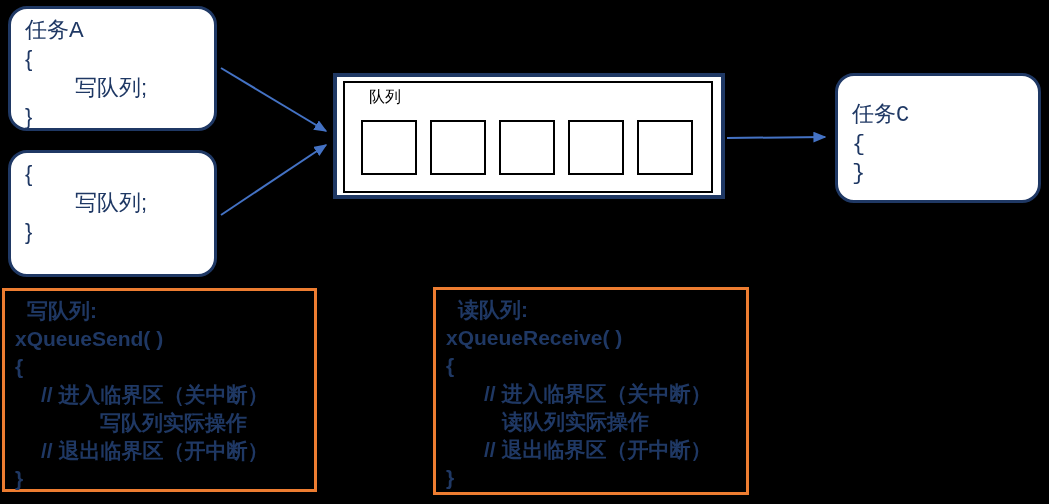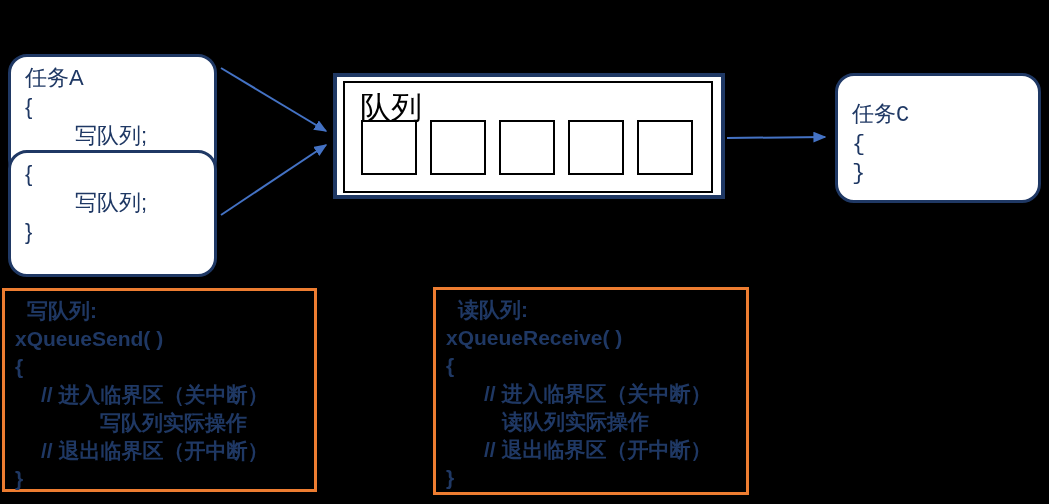--- a/index.html
+++ b/index.html
@@ -40,24 +40,24 @@
     left:333px;top:73px;width:392px;height:126px;
     background:var(--paper);
     border:4px solid var(--navy);
   }
   .queue-inner{
     position:absolute;
     left:6px;top:4px;right:8px;bottom:2px;
     border:2px solid var(--ink);
   }
   .queue-label{
-    position:absolute;left:15px;top:4px;
+    position:absolute;left:24px;top:4px;
     color:var(--ink);
     font-family:"DejaVu Serif",serif;
-    font-size:31px;
+    font-size:16px;
   }
   .queue-slots{
     position:absolute;left:16px;bottom:16px;
     display:flex;gap:13px;
   }
   .queue-slot{
     width:56px;height:55px;
     border:2px solid var(--ink);
     background:var(--paper);
   }
@@ -89,21 +89,21 @@
     <defs>
       <marker id="ah" markerUnits="strokeWidth" markerWidth="6.5" markerHeight="5.4" refX="5.8" refY="2.7" orient="auto">
         <path d="M0,0 L6.5,2.7 L0,5.4 Z" fill="#4472C4"></path>
       </marker>
     </defs>
     <line x1="221" y1="68" x2="326" y2="131" stroke="#4472C4" stroke-width="2" marker-end="url(#ah)"></line>
     <line x1="221" y1="215" x2="326" y2="145" stroke="#4472C4" stroke-width="2" marker-end="url(#ah)"></line>
     <line x1="727" y1="138" x2="825" y2="137" stroke="#4472C4" stroke-width="2" marker-end="url(#ah)"></line>
   </svg>
 
-  <div class="task-box" style="left:8px;top:6px;width:209px;height:125px;margin-top:48px;">
+  <div class="task-box" style="left:8px;top:6px;width:209px;height:125px;">
     <div>任务A</div>
     <div>{</div>
     <div class="body">写队列;</div>
     <div>}</div>
   </div>
 
   <div class="task-box" style="left:8px;top:150px;width:209px;height:127px;">
     <div>{</div>
     <div class="body">写队列;</div>
     <div>}</div>

